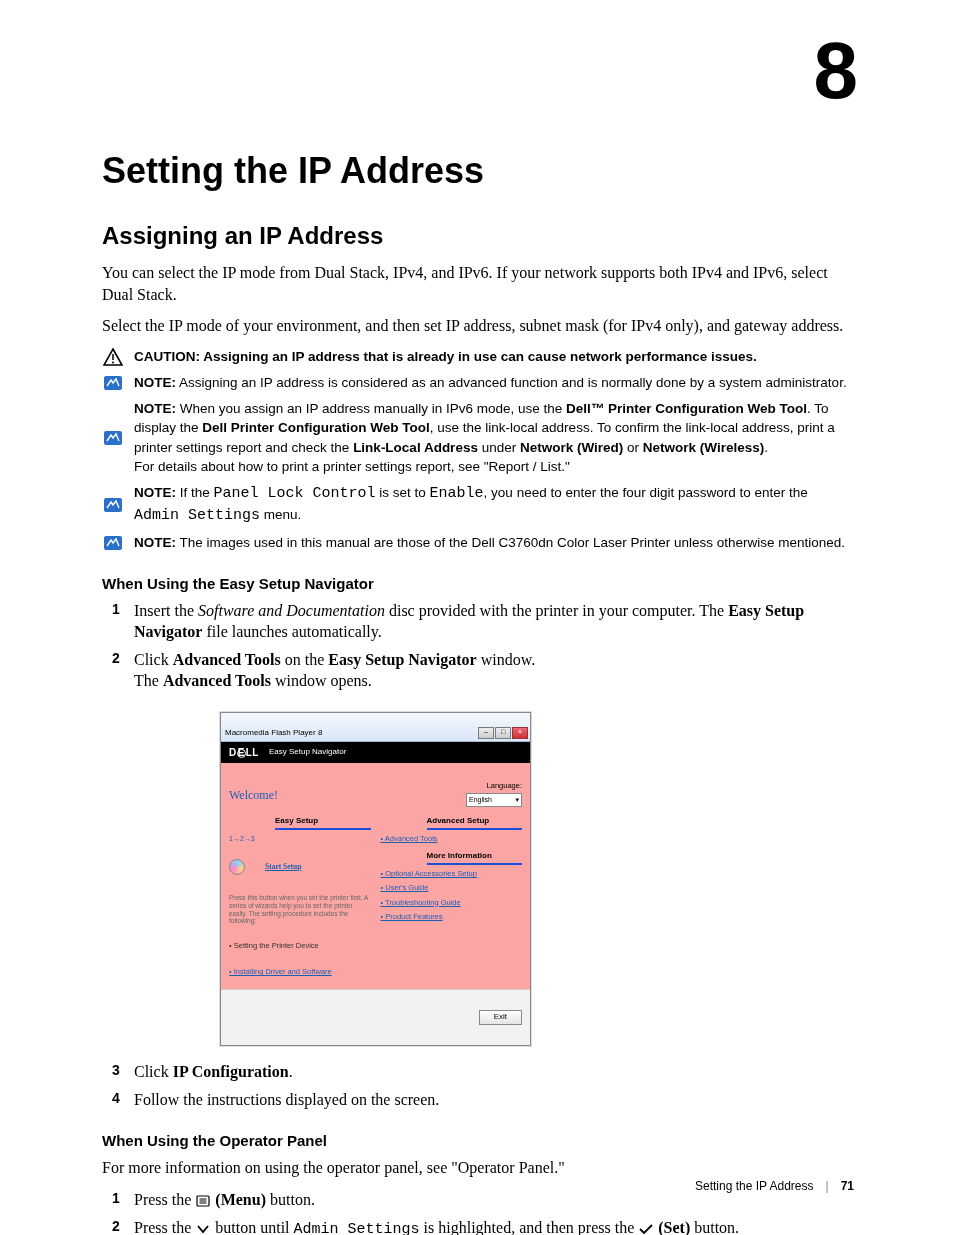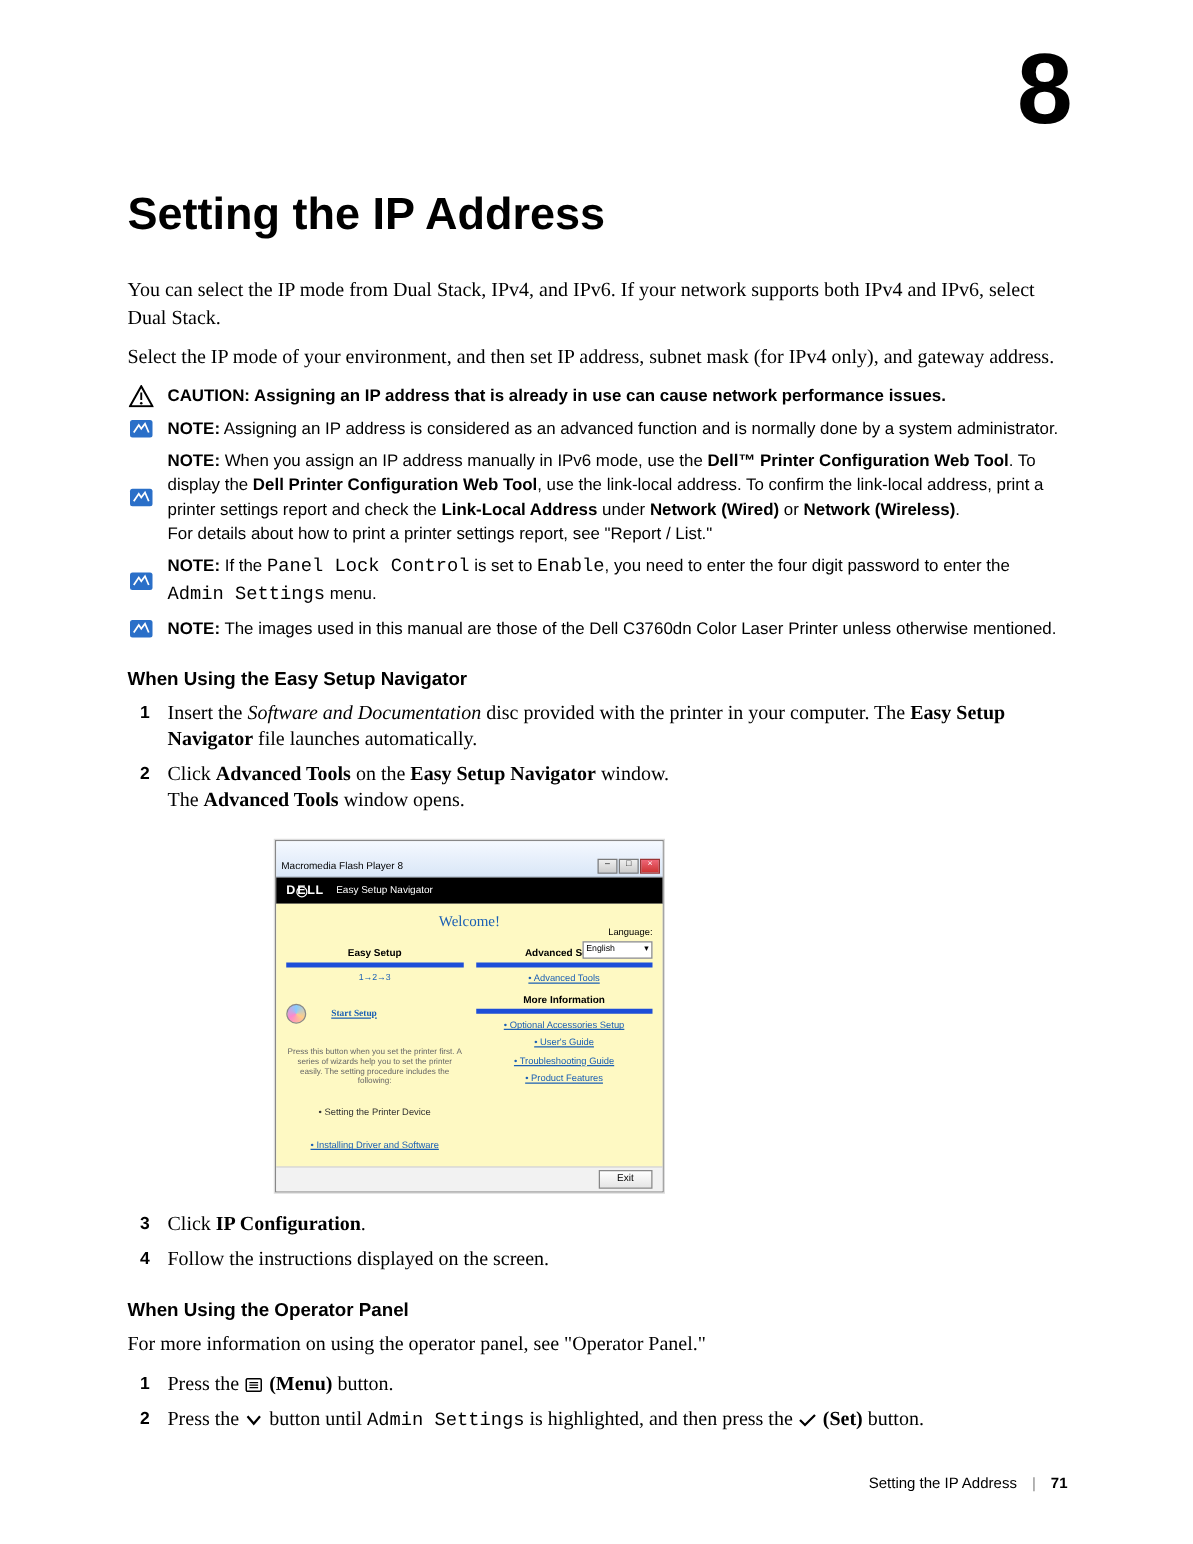--- a/index.html
+++ b/index.html
@@ -137,58 +137,59 @@
     letter-spacing: 0.5px;
   }
   .dell-o {
     display: inline-block;
     border: 1px solid #fff;
     border-radius: 50%;
     width: 7px; height: 7px;
     line-height: 6px;
     text-align: center;
   }
-  .app-body { background: #fef9c3; padding: 2px 8px 8px 8px; text-align: center; }
+  .app-body { background: #fca5a5; padding: 20px 8px 8px 8px; }
   .welcome {
     color: #1a5fb4;
     font-family: "Times New Roman", serif;
     font-size: 12px;
     margin: 4px 0 6px 0;
   }
   .app-cols { display: flex; gap: 10px; }
   .col { flex: 1; }
   .panel-title {
     font-family: Arial, sans-serif;
     font-weight: 700;
     font-size: 8px;
-    border-bottom: 4px solid #1d4ed8;
+    border-bottom: 2px solid #1d4ed8;
     padding-bottom: 2px;
     margin-bottom: 4px;
     margin-top: 6px;
+    margin-left: 46px;
   }
   .link { color: #1a5fb4; text-decoration: underline; font-size: 7.5px; display:block; margin:4px 0;}
   .tiny { font-size: 6.5px; color:#666; line-height: 1.2; margin: 6px 0;}
   .steps123 { color:#1a5fb4; font-size:7px; margin:2px 0; }
   .start-setup-row { display:flex; align-items:center; gap:4px; margin:2px 0 6px 0;}
   .disc-ico {
     width:14px; height:14px; border-radius:50%;
     background: conic-gradient(#8cf,#fc8,#f8c,#8cf);
     border:1px solid #888;
   }
   .lang-area { position: absolute; right: 8px; top: 18px; text-align:right;}
   .lang-area .lbl { font-size:7.5px; }
   .lang-area .sel {
     border:1px solid #888; width:50px; height:12px; font-size:7px;
     display:flex; align-items:center; justify-content:space-between; padding:0 2px;
     background:#fff; margin-top:1px;
   }
   .app-body-wrap { position: relative; }
   .app-footer {
     background:#f2f2f2; border-top:1px solid #ccc;
-    display:flex; justify-content:flex-end; padding:2px 8px;
+    display:flex; justify-content:flex-end; padding:20px 8px;
   }
   .exit-btn {
     border:1px solid #888; background:linear-gradient(#fff,#e5e5e5);
     font-size:8px; padding:1px 14px;
   }
   .bullet-small { font-size:7.5px; color:#333; margin:16px 0; }
 
   
   .page-footer {
     position: absolute;
@@ -213,20 +214,21 @@
   }
 </style>
 </head>
 <body>
 <div class="page">
 
 <div class="chapter-num">8</div>
 
 <h1 class="main">Setting the IP Address</h1>
 
+<h2 class="sub">Assigning an IP Address</h2>
 
 
 <p class="body">You can select the IP mode from Dual Stack, IPv4, and IPv6. If your network supports both IPv4 and IPv6, select Dual Stack.</p>
 <p class="body">Select the IP mode of your environment, and then set IP address, subnet mask (for IPv4 only), and gateway address.</p>
 
 <div class="note-row">
   <span class="icon">
     <svg width="20" height="18" viewBox="0 0 20 18">
           <path d="M10 1 L19 17 H1 Z" fill="none" stroke="#000" stroke-width="1.6"></path>
           <line x1="10" y1="6" x2="10" y2="12" stroke="#000" stroke-width="1.5"></line>

